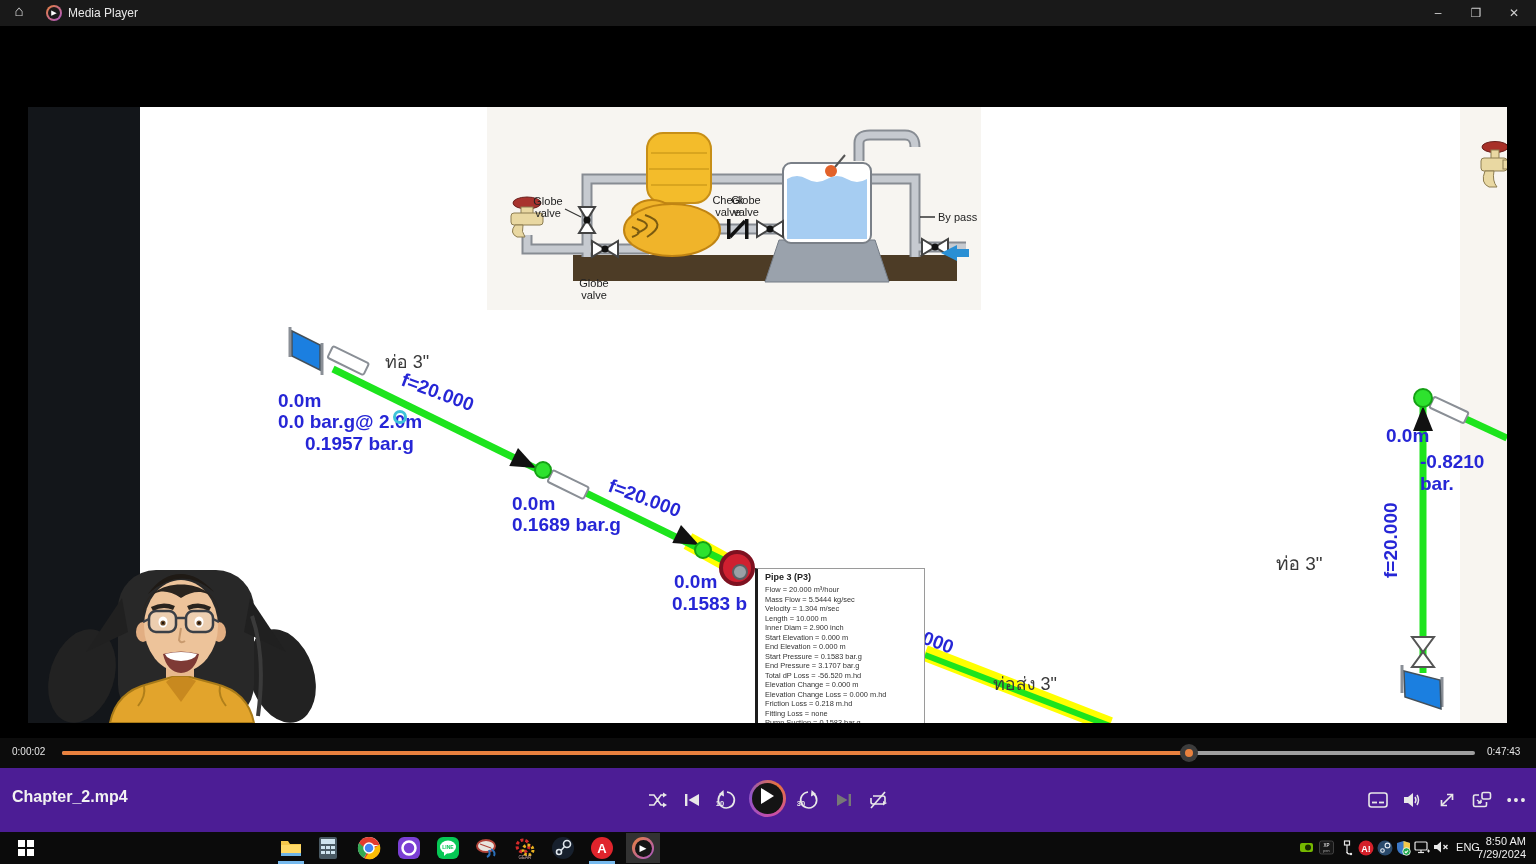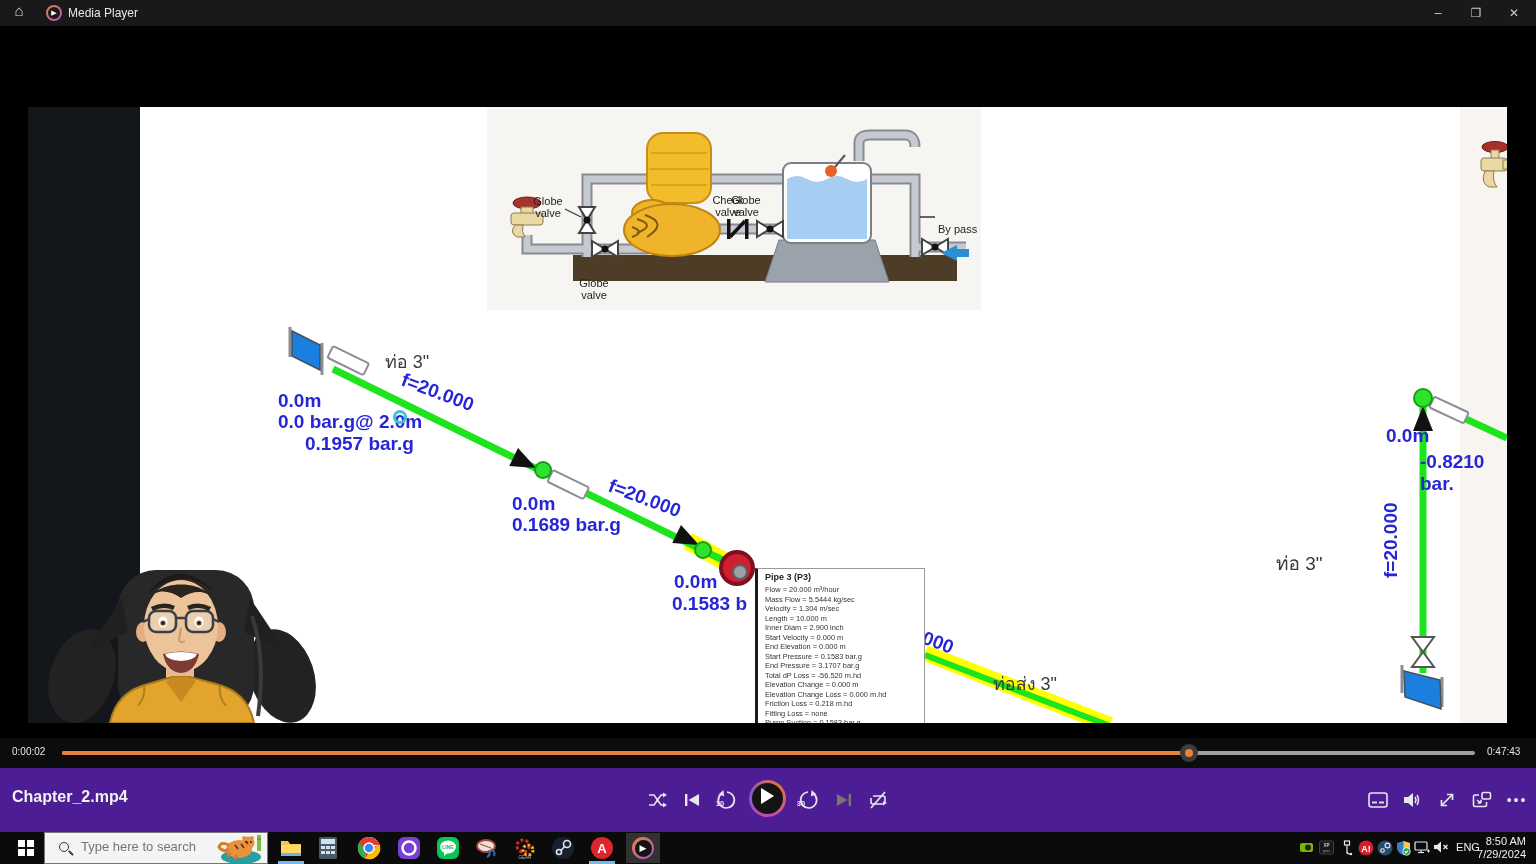--- a/index.html
+++ b/index.html
@@ -174,21 +174,21 @@
   </svg>
 
   <div class="diag-label pre" style="left:500px; top:88px; width:40px;">Globe
 valve</div>
   <div class="diag-label pre" style="left:652px; top:87px; width:40px;margin-left:28px;">Check
 valve</div>
   <div class="diag-label pre" style="left:698px; top:87px; width:40px;">Globe
 valve</div>
   <div class="diag-label pre" style="left:546px; top:170px; width:40px;">Globe
 valve</div>
-  <div class="diag-label" style="left:910px; top:104px; width:50px; text-align:left;margin-top:12px;">By pass</div>
+  <div class="diag-label" style="left:910px; top:104px; width:50px; text-align:left;">By pass</div>
 
   <svg id="cad-svg" viewBox="0 0 1479 616">
 
     <line x1="660" y1="434" x2="716" y2="465" stroke="#ffff00" stroke-width="18"></line>
     <line x1="897" y1="546" x2="1082" y2="618" stroke="#ffff00" stroke-width="16"></line>
 
     <line x1="305" y1="262" x2="709" y2="460" stroke="#1de41d" stroke-width="7"></line>
     <line x1="897" y1="548" x2="1082" y2="619" stroke="#1de41d" stroke-width="6"></line>
     <line x1="1397" y1="293" x2="1479" y2="331" stroke="#1de41d" stroke-width="7"></line>
     <line x1="1395" y1="291" x2="1395" y2="566" stroke="#1de41d" stroke-width="7"></line>
@@ -246,21 +246,21 @@
   <div class="cad-blue" style="left:1392px; top:344px;">-0.8210 bar.</div>
   <div class="cad-blue" style="left:1352px; top:471px; transform:rotate(-90deg); transform-origin:left top;">f=20.000</div>
 
   <div id="popup">
     <div class="title">Pipe 3 (P3)</div>
     <div class="line">Flow = 20.000 m³/hour</div>
     <div class="line">Mass Flow = 5.5444 kg/sec</div>
     <div class="line">Velocity = 1.304 m/sec</div>
     <div class="line">Length = 10.000 m</div>
     <div class="line">Inner Diam = 2.900 inch</div>
-    <div class="line">Start Velocity = 0.000 m</div>
+    <div class="line">Start Elevation = 0.000 m</div>
     <div class="line">End Elevation = 0.000 m</div>
     <div class="line">Start Pressure = 0.1583 bar.g</div>
     <div class="line">End Pressure = 3.1707 bar.g</div>
     <div class="line">Total dP Loss = -56.520 m.hd</div>
     <div class="line">Elevation Change = 0.000 m</div>
     <div class="line">Elevation Change Loss = 0.000 m.hd</div>
     <div class="line">Friction Loss = 0.218 m.hd</div>
     <div class="line">Fitting Loss = none</div>
     <div class="line">Pump Suction = 0.1583 bar.g</div>
   </div>
@@ -392,37 +392,20 @@
 <div id="taskbar">
   <div id="start-btn">
     <div class="winlogo">
       <div style="left:0;top:0;"></div>
         <div style="left:9px;top:0;"></div>
       <div style="left:0;top:9px;"></div>
         <div style="left:9px;top:9px;"></div>
     </div>
   </div>
 
-  <div id="search-box">
-    <span class="mag"></span>
-    <input readonly="" placeholder="Type here to search" style="">
-    <svg id="search-art" viewBox="0 0 52 30">
-      <ellipse cx="26" cy="24" rx="20" ry="7" fill="#2a9d9f"></ellipse>
-      <rect x="42" y="2" width="4" height="16" fill="#7ac043"></rect>
-      <line x1="42" y1="6" x2="46" y2="6" stroke="#4e8f2c" stroke-width="1"></line>
-      <ellipse cx="24" cy="16" rx="13" ry="9" fill="#e8923c"></ellipse>
-      <circle cx="33" cy="10" r="6.5" fill="#e8923c"></circle>
-      <circle cx="29" cy="5" r="2" fill="#e8923c"></circle>
-        <circle cx="37" cy="5" r="2" fill="#e8923c"></circle>
-      <path d="M14,12 q-8,-4 -10,2 q4,6 10,2 M16,20 l-4,3 M22,22 l-2,4" stroke="#d97c28" stroke-width="3" fill="none"></path>
-      <path d="M20,12 l3,4 M26,11 l3,4 M31,8 l2,3" stroke="#50342a" stroke-width="1.5"></path>
-      <circle cx="31" cy="9" r="0.9" fill="#222"></circle>
-        <circle cx="36" cy="9" r="0.9" fill="#222"></circle>
-    </svg>
-  </div>
 
   <div class="tbicon" style="left:279px;">
     <svg width="24" height="24" viewBox="0 0 24 24">
       <path d="M2,5 L9,5 L11,8 L22,8 L22,20 L2,20 Z" fill="#f5c84c"></path>
       <path d="M2,9 L22,9 L22,20 L2,20 Z" fill="#ffd968"></path>
       <rect x="2" y="17" width="20" height="3" fill="#6db3e8"></rect>
     </svg>
   </div>
   <div class="indicator" style="left:278px;"></div>
 

